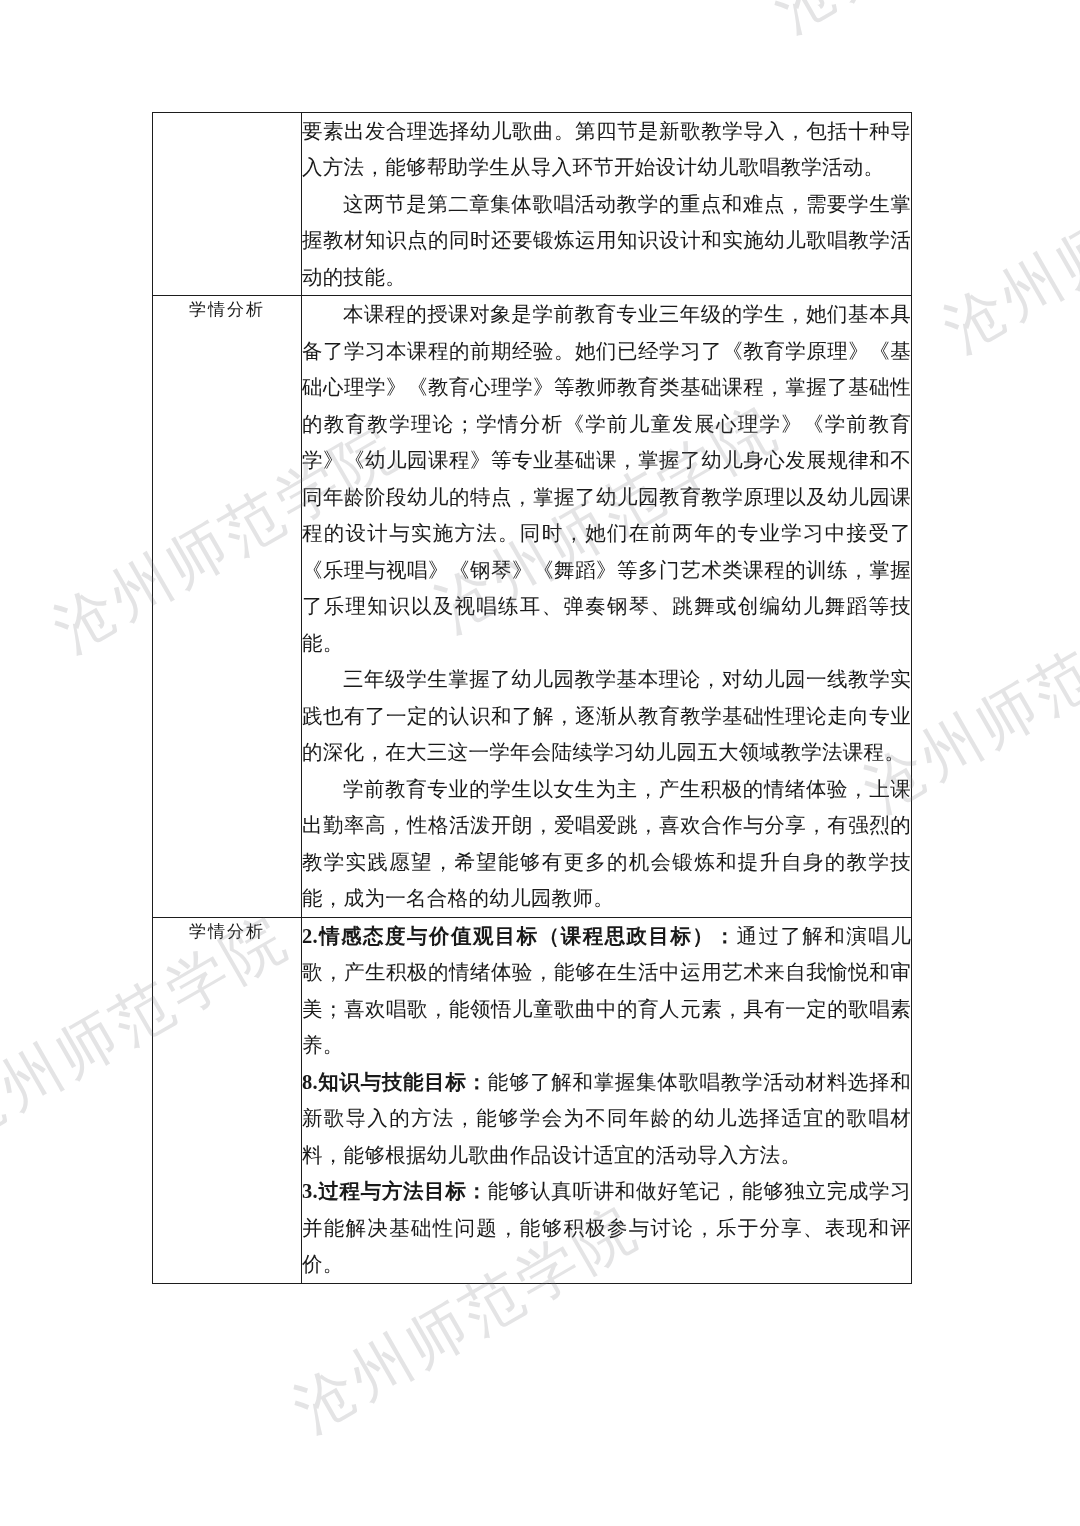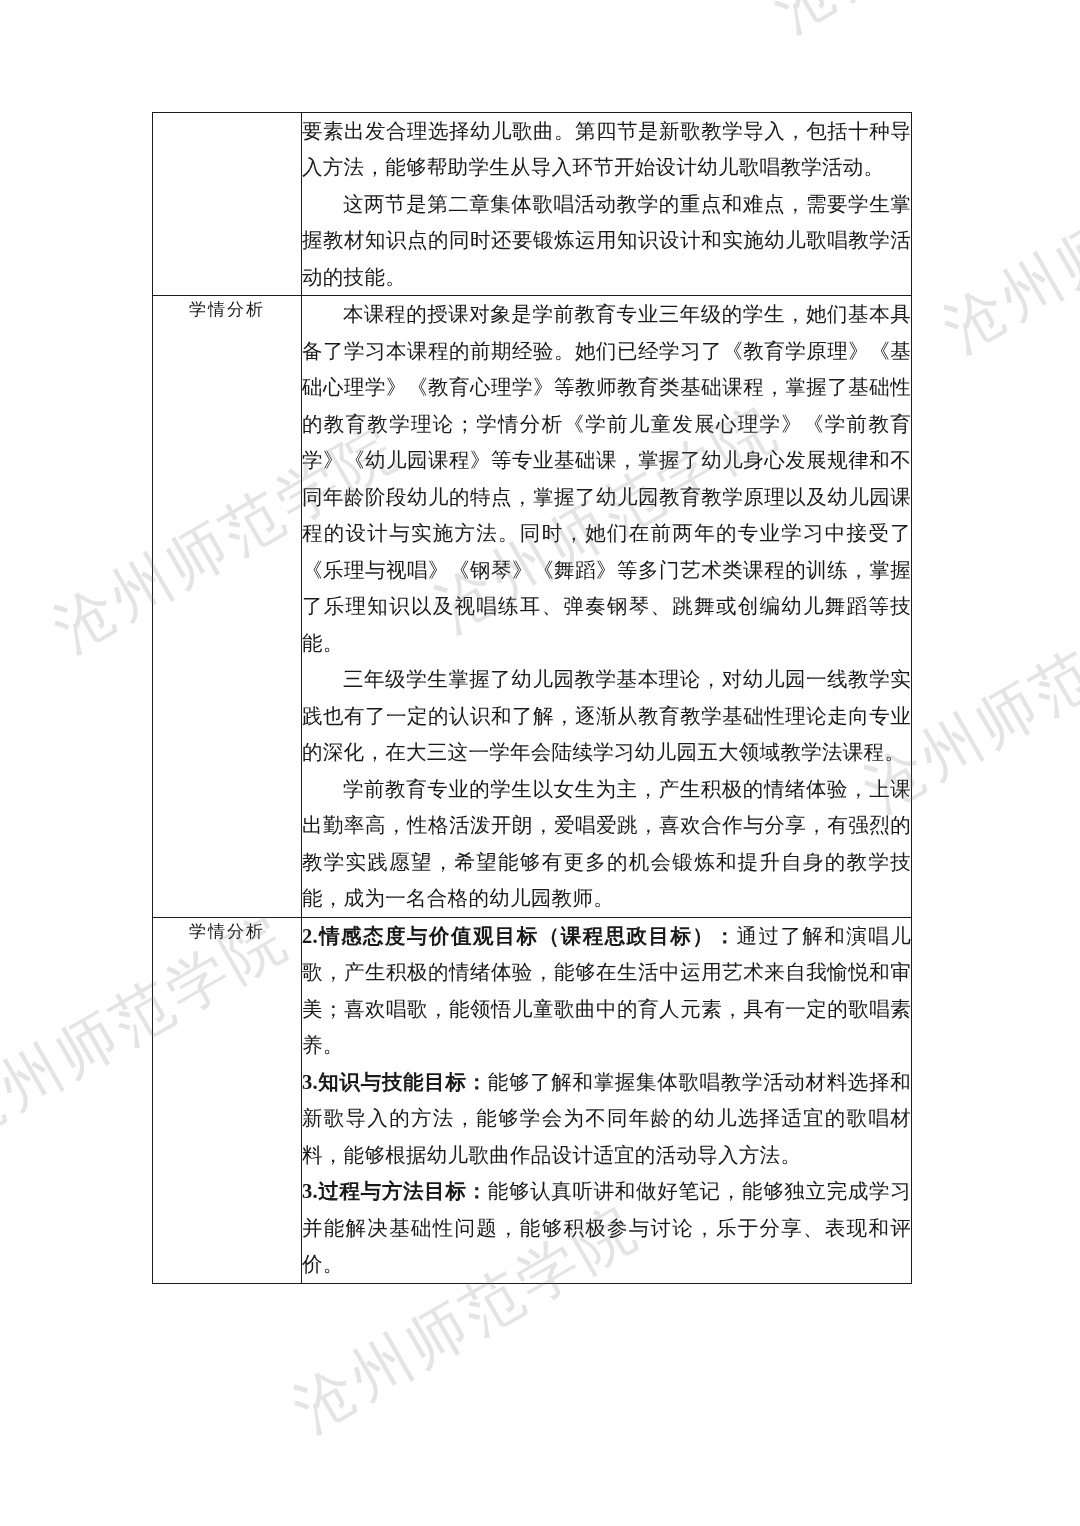--- a/index.html
+++ b/index.html
@@ -106,21 +106,21 @@
         </td>
       </tr>
 
       <tr>
         <td class="label-cell">学情分析</td>
         <td class="body-cell">
           <p class="para">
             <b>2.情感态度与价值观目标（课程思政目标）：</b><span>通过了解和演唱儿歌，产生积极的情绪体验，能够在生活中运用艺术来自我愉悦和审美；喜欢唱歌，能领悟儿童歌曲中的育人元素，具有一定的歌唱素养。</span>
           </p>
           <p class="para">
-            <b>3.知识与技能目标：</b><span>能够了解和掌握集体歌唱教学活动材料选择和新歌导入的方法，能够学会为不同年龄的幼儿选择适宜的歌唱材料，能够根据幼儿歌曲作品设计适宜的活动导入方法。</span>
+            <b>8.知识与技能目标：</b><span>能够了解和掌握集体歌唱教学活动材料选择和新歌导入的方法，能够学会为不同年龄的幼儿选择适宜的歌唱材料，能够根据幼儿歌曲作品设计适宜的活动导入方法。</span>
           </p>
           <p class="para">
             <b>3.过程与方法目标：</b><span>能够认真听讲和做好笔记，能够独立完成学习并能解决基础性问题，能够积极参与讨论，乐于分享、表现和评价。</span>
           </p>
         </td>
       </tr>
     </tbody>
   </table>
 </div>
 

